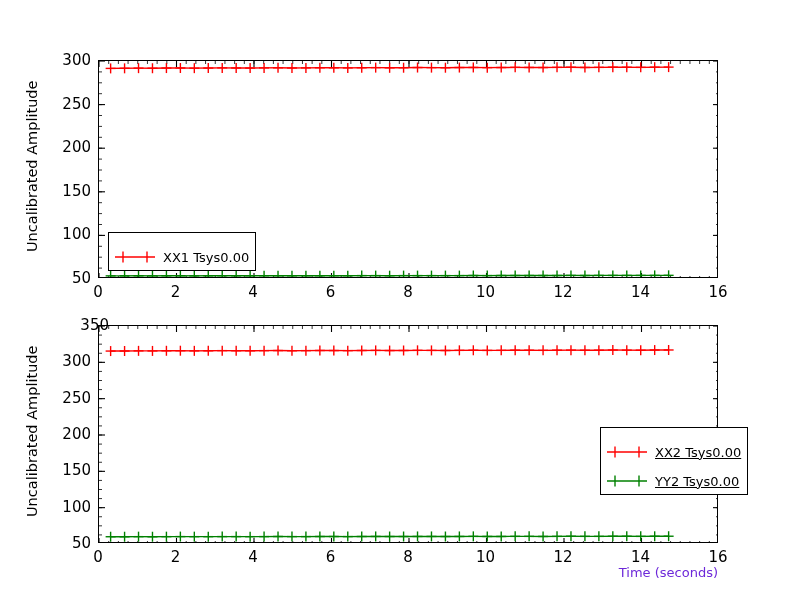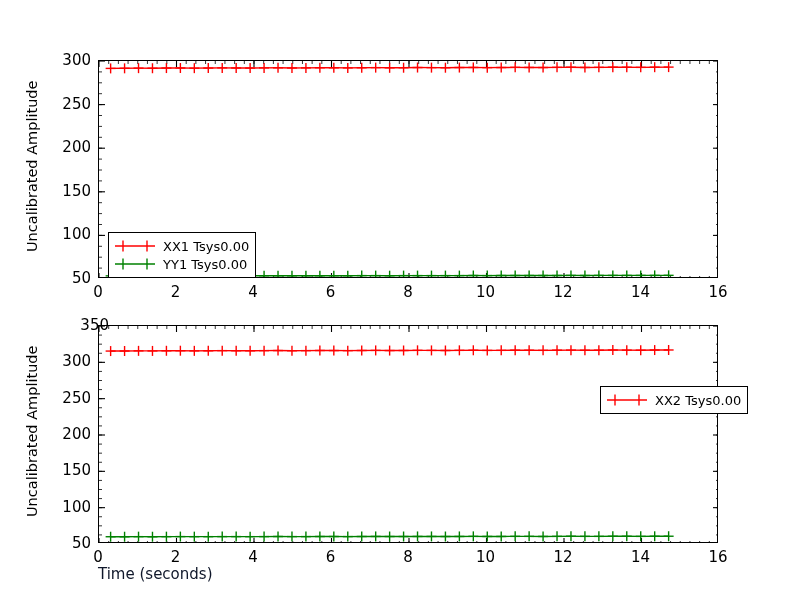--- a/index.html
+++ b/index.html
@@ -64,23 +64,23 @@
   #ylabel-top {
     left: 24px;
     top: 252px;
   }
   #ylabel-bottom {
     left: 24px;
     top: 517px;
   }
   .xlabel {
     position: absolute;
-    font-size: 15px;
-    color: #0f172a;
-    text-align: left;
+    font-size: 13px;
+    color: #6d28d9;
+    text-align: right;
     white-space: nowrap;
   }
   #xlabel-bottom {
     left: 98px;
     top: 565px;
     width: 620px;
   }
   .ticklabel {
     position: absolute;
     font-size: 15px;
@@ -101,27 +101,29 @@
     background: #ffffff;
     padding: 4px 6px 4px 5px;
     box-sizing: border-box;
   }
   #legend-top {
     left: 108px;
     top: 232px;
   }
   #legend-bottom {
     left: 600px;
-    top: 386px;
+    top: 427px;
+    text-decoration: underline;
   }
   .legend-row {
     display: flex;
     align-items: center;
     height: 18px;
     white-space: nowrap;
+    margin-top: 11px;
   }
   .legend-sample {
     width: 42px;
     height: 14px;
     flex: 0 0 42px;
     margin-right: 7px;
   }
   .legend-text {
     font-size: 13px;
     color: #000000;
@@ -923,34 +925,34 @@
 
   <div class="legend-box" id="legend-top">
     <div class="legend-row">
       <svg class="legend-sample" viewBox="0 0 42 14">
         <line x1="1" y1="7" x2="41" y2="7" stroke="#ff0000" stroke-width="1.4"></line>
         <line x1="9" y1="1.5" x2="9" y2="12.5" stroke="#ff0000" stroke-width="1.4"></line>
         <line x1="33" y1="1.5" x2="33" y2="12.5" stroke="#ff0000" stroke-width="1.4"></line>
       </svg>
       <span class="legend-text">XX1 Tsys0.00</span>
     </div>
-    <div class="legend-row">
-      <svg class="legend-sample" viewBox="0 0 42 14">
-        <line x1="1" y1="7" x2="41" y2="7" stroke="#008000" stroke-width="1.4"></line>
-        <line x1="9" y1="1.5" x2="9" y2="12.5" stroke="#008000" stroke-width="1.4"></line>
-        <line x1="33" y1="1.5" x2="33" y2="12.5" stroke="#008000" stroke-width="1.4"></line>
-      </svg>
-      <span class="legend-text">YY1 Tsys0.00</span>
-    </div>
   </div>
 
   <div class="legend-box" id="legend-bottom">
     <div class="legend-row">
       <svg class="legend-sample" viewBox="0 0 42 14">
         <line x1="1" y1="7" x2="41" y2="7" stroke="#ff0000" stroke-width="1.4"></line>
         <line x1="9" y1="1.5" x2="9" y2="12.5" stroke="#ff0000" stroke-width="1.4"></line>
         <line x1="33" y1="1.5" x2="33" y2="12.5" stroke="#ff0000" stroke-width="1.4"></line>
       </svg>
       <span class="legend-text">XX2 Tsys0.00</span>
     </div>
+    <div class="legend-row">
+      <svg class="legend-sample" viewBox="0 0 42 14">
+        <line x1="1" y1="7" x2="41" y2="7" stroke="#008000" stroke-width="1.4"></line>
+        <line x1="9" y1="1.5" x2="9" y2="12.5" stroke="#008000" stroke-width="1.4"></line>
+        <line x1="33" y1="1.5" x2="33" y2="12.5" stroke="#008000" stroke-width="1.4"></line>
+      </svg>
+      <span class="legend-text">YY2 Tsys0.00</span>
+    </div>
   </div>
 
 </div>
 
 </body></html>

